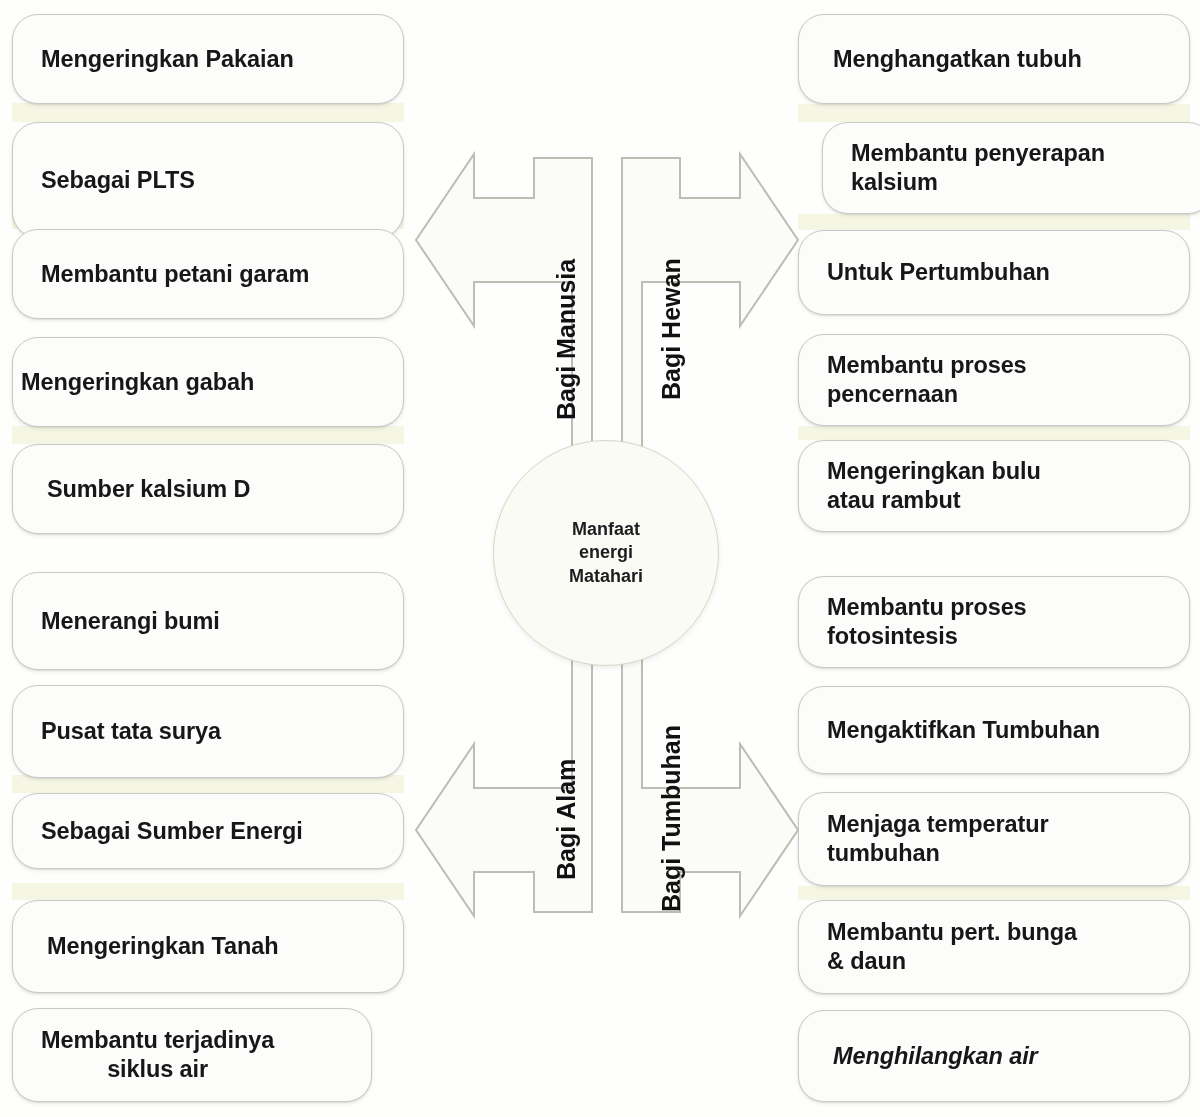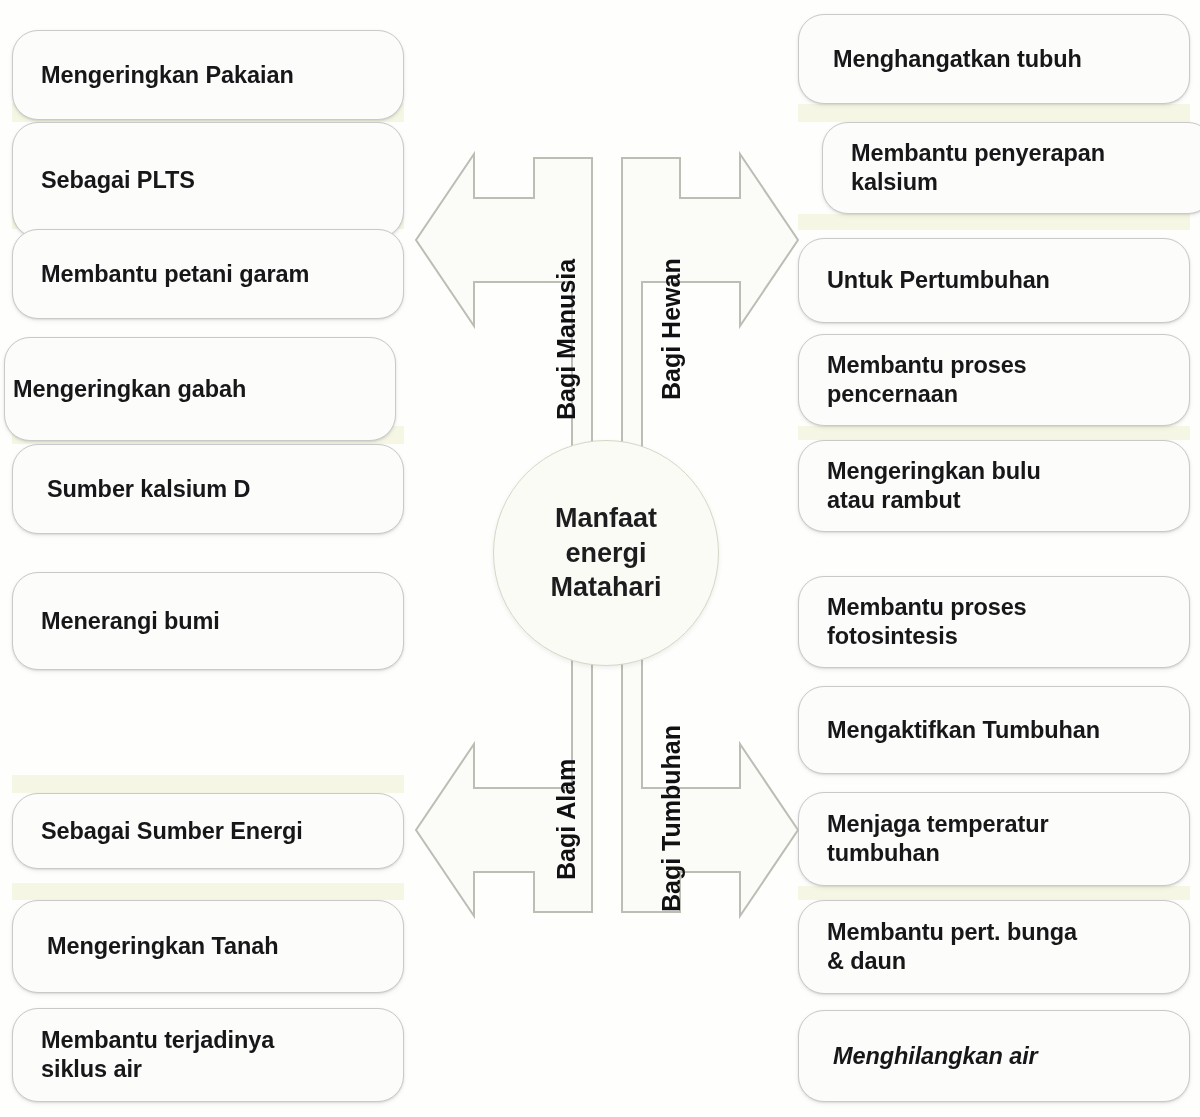--- a/index.html
+++ b/index.html
@@ -47,21 +47,21 @@
     left:493px;top:440px;
     width:224px;height:224px;
     border-radius:50%;
     background:#fbfbf6;
     border:1.5px solid #d7d7c7;
     box-shadow:0 2px 5px rgba(0,0,0,.07);
     display:flex;align-items:center;justify-content:center;
     z-index:4;
   }
   #hub .hubtxt{
-    font-size:27px;
+    font-size:18px;
     font-weight:bold;
     color:#1d1d20;
     text-align:center;
     line-height:1.28;
     white-space:pre-line;
   }
 
   
   .arrowwrap{position:absolute;z-index:2;}
   .arrowwrap svg{display:block;overflow:visible;}
@@ -122,58 +122,61 @@
   <div class="vlabel up" style="left:657px;top:400px;">Bagi Hewan</div>
   <div class="vlabel up" style="left:552px;top:880px;">Bagi Alam</div>
   <div class="vlabel up" style="left:657px;top:912px;">Bagi Tumbuhan</div>
 
   <div id="hub">
     <div class="hubtxt">Manfaat
 energi
 Matahari</div>
   </div>
 
-  <div class="box" style="left:12px;top:14px;width:392px;height:90px;margin-top:16px;">
+  <div class="box" style="left:12px;top:14px;width:392px;height:90px;">
     <span class="txt">Mengeringkan Pakaian</span>
   </div>
   <div class="box" style="left:12px;top:122px;width:392px;height:116px;">
     <span class="txt">Sebagai PLTS</span>
   </div>
   <div class="box" style="left:12px;top:229px;width:392px;height:90px;">
     <span class="txt">Membantu petani garam</span>
   </div>
-  <div class="box" style="left:4px;top:337px;width:392px;height:104px;padding-left:8px;">
+  <div class="box" style="left:12px;top:337px;width:392px;height:90px;padding-left:8px;">
     <span class="txt">Mengeringkan gabah</span>
   </div>
   <div class="box center-txt" style="left:12px;top:444px;width:392px;height:90px;">
     <span class="txt">Sumber kalsium D</span>
   </div>
 
   <div class="box" style="left:12px;top:572px;width:392px;height:98px;">
     <span class="txt">Menerangi bumi</span>
   </div>
+  <div class="box" style="left:12px;top:685px;width:392px;height:93px;">
+    <span class="txt">Pusat tata surya</span>
+  </div>
   <div class="box" style="left:12px;top:793px;width:392px;height:76px;">
     <span class="txt">Sebagai Sumber Energi</span>
   </div>
   <div class="box center-txt" style="left:12px;top:900px;width:392px;height:93px;">
     <span class="txt">Mengeringkan Tanah</span>
   </div>
-  <div class="box" style="left:12px;top:1008px;width:392px;height:94px;">
+  <div class="box" style="left:12px;top:1008px;width:360px;height:94px;text-align:center;">
     <span class="txt">Membantu terjadinya
 siklus air</span>
   </div>
 
   <div class="box center-txt" style="left:798px;top:14px;width:392px;height:90px;">
     <span class="txt">Menghangatkan tubuh</span>
   </div>
   <div class="box" style="left:798px;top:122px;width:392px;height:92px;margin-left:24px;">
     <span class="txt">Membantu penyerapan
 kalsium</span>
   </div>
-  <div class="box" style="left:798px;top:230px;width:392px;height:85px;margin-top:8px;">
+  <div class="box" style="left:798px;top:230px;width:392px;height:85px;">
     <span class="txt">Untuk Pertumbuhan</span>
   </div>
   <div class="box" style="left:798px;top:334px;width:392px;height:92px;">
     <span class="txt">Membantu proses
 pencernaan</span>
   </div>
   <div class="box" style="left:798px;top:440px;width:392px;height:92px;">
     <span class="txt">Mengeringkan bulu
 atau rambut</span>
   </div>

